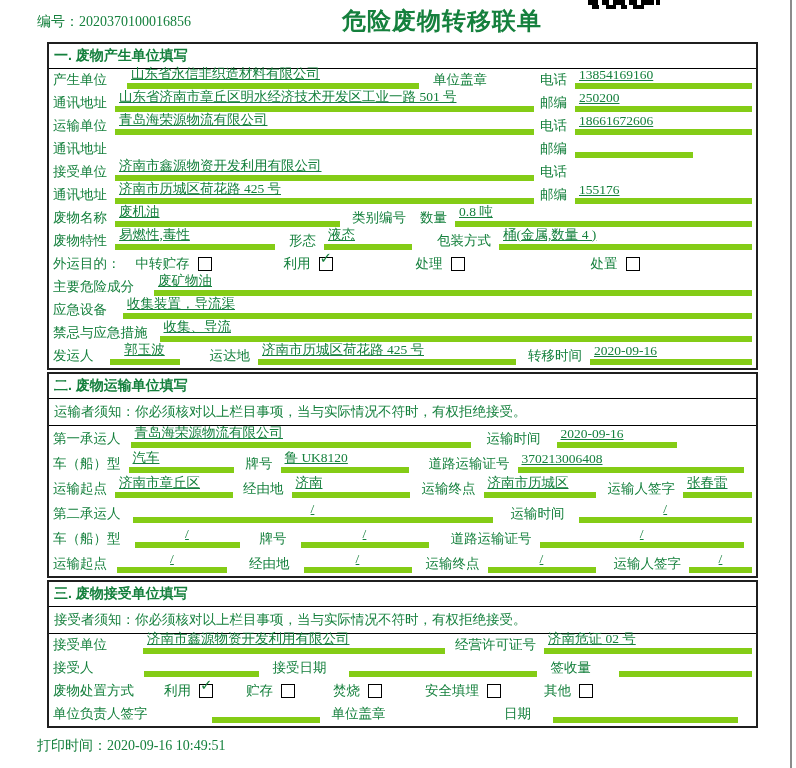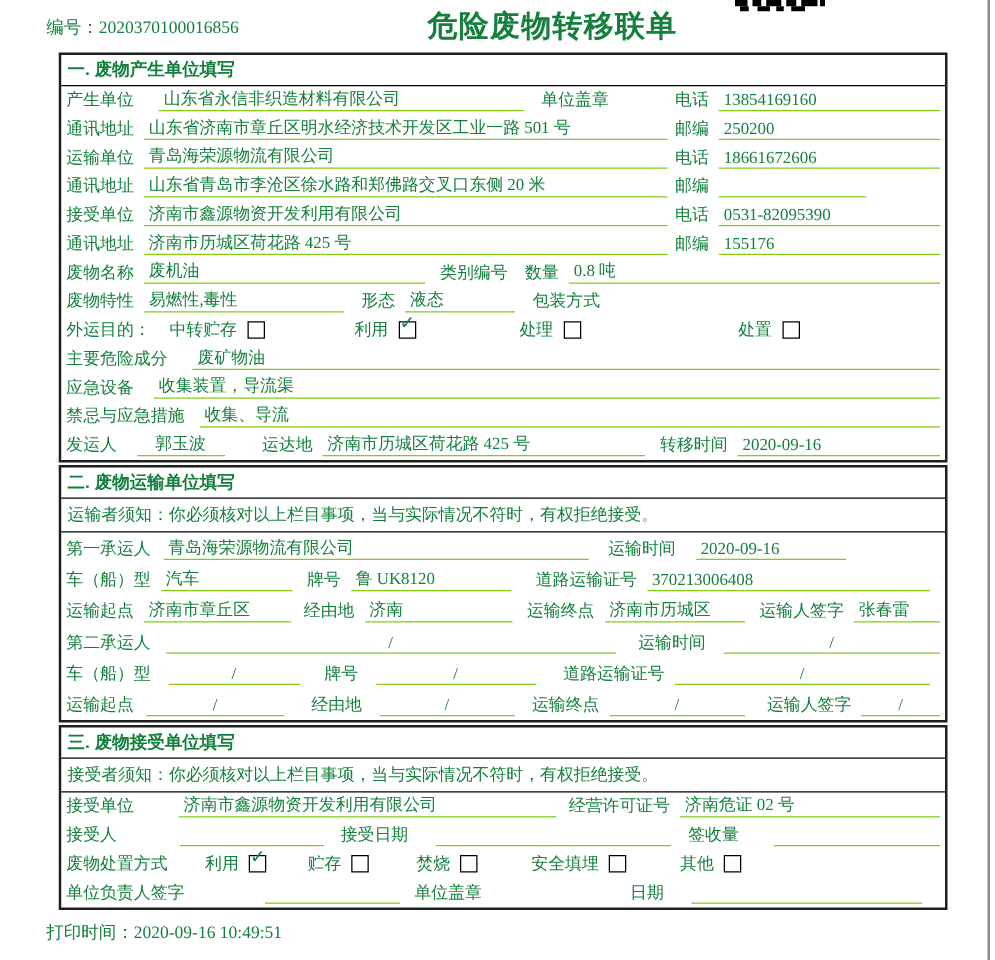--- a/index.html
+++ b/index.html
@@ -15,22 +15,22 @@
   .tbl{position:absolute;left:35px;top:42px;width:723px;box-sizing:border-box;padding-left:12px;}
   .sec{border:2px solid #1f1f1f;background:#fff;margin-bottom:2px;box-sizing:border-box;}
   .sec-h{font-family:"Liberation Sans","DejaVu Sans",sans-serif;font-weight:bold;font-size:14px;
          padding:3px 5px;border-bottom:1.5px solid #000;}
   .notice{padding:4px 5px;border-bottom:1.5px solid #000;font-size:13.5px;}
   .row{display:flex;align-items:flex-end;padding:0 4px 3px 4px;box-sizing:border-box;}
   .s1 .row{height:23px;}
   .s2 .row{height:25px;}
   .s3 .row{height:23px;}
   .lbl{white-space:nowrap;}
-  .u{border-bottom:1px solid #84cc16;box-sizing:border-box;white-space:nowrap;
-     padding:0 4px;margin-left:8px;min-height:16px;}
+  .u{border-bottom:6px solid #84cc16;box-sizing:border-box;white-space:nowrap;
+     padding:0 4px;margin-left:8px;min-height:16px;text-decoration:underline;}
   .u.c{text-align:center;}
   .fill{flex:1 1 auto;}
   .rcol{margin-left:auto;width:212px;display:flex;align-items:flex-end;flex:0 0 auto;}
   .rcol .u{flex:1;}
   .opt{display:flex;align-items:center;white-space:nowrap;}
   .cb{width:12px;height:12px;border:1px solid #000;margin-left:8px;position:relative;flex:0 0 auto;}
   .cb .mark{position:absolute;left:0px;top:-7px;font-size:15px;font-weight:bold;
             font-family:"DejaVu Sans",sans-serif;line-height:1;}
   .spacer{flex:1 1 auto;}
   .footer{position:absolute;left:37px;top:737px;font-size:14px;white-space:nowrap;}
@@ -86,33 +86,31 @@
         <span class="lbl">运输单位</span>
         <span class="u fill" style="margin-right:6px">青岛海荣源物流有限公司</span>
         <span class="rcol">
           <span class="lbl">电话</span>
           <span class="u">18661672606</span>
         </span>
       </div>
 
       <div class="row">
         <span class="lbl">通讯地址</span>
-        <span class="u fill" style="margin-right:6px">山东省青岛市李沧区徐水路和郑佛路交叉口东侧 20 米</span>
         <span class="rcol">
           <span class="lbl">邮编</span>
           <span class="u" style="flex:0 0 auto;width:118px"></span>
         </span>
       </div>
 
       <div class="row">
         <span class="lbl">接受单位</span>
         <span class="u fill" style="margin-right:6px">济南市鑫源物资开发利用有限公司</span>
         <span class="rcol">
           <span class="lbl">电话</span>
-          <span class="u">0531-82095390</span>
         </span>
       </div>
 
       <div class="row">
         <span class="lbl">通讯地址</span>
         <span class="u fill" style="margin-right:6px">济南市历城区荷花路 425 号</span>
         <span class="rcol">
           <span class="lbl">邮编</span>
           <span class="u">155176</span>
         </span>
@@ -124,21 +122,22 @@
         <span class="lbl" style="margin-left:12px">类别编号</span>
         <span class="lbl" style="margin-left:14px">数量</span>
         <span class="u fill">0.8 吨</span>
       </div>
 
       <div class="row">
         <span class="lbl">废物特性</span>
         <span class="u" style="width:160px">易燃性,毒性</span>
         <span class="lbl" style="margin-left:14px">形态</span>
         <span class="u" style="width:88px">液态</span>
-        <span class="lbl" style="margin-left:14px">包装方式</span>
+        <span class="lbl" style="margin-left:25px">包装方式</span>
+        <span class="u fill">桶(金属,数量 4 )</span>
       </div>
 
       <div class="row">
         <span class="lbl">外运目的：</span>
         <span class="opt" style="margin-left:15px">
           <span>中转贮存</span>
           <span class="cb">
               <span class="mark"></span>
             </span>
         </span>

